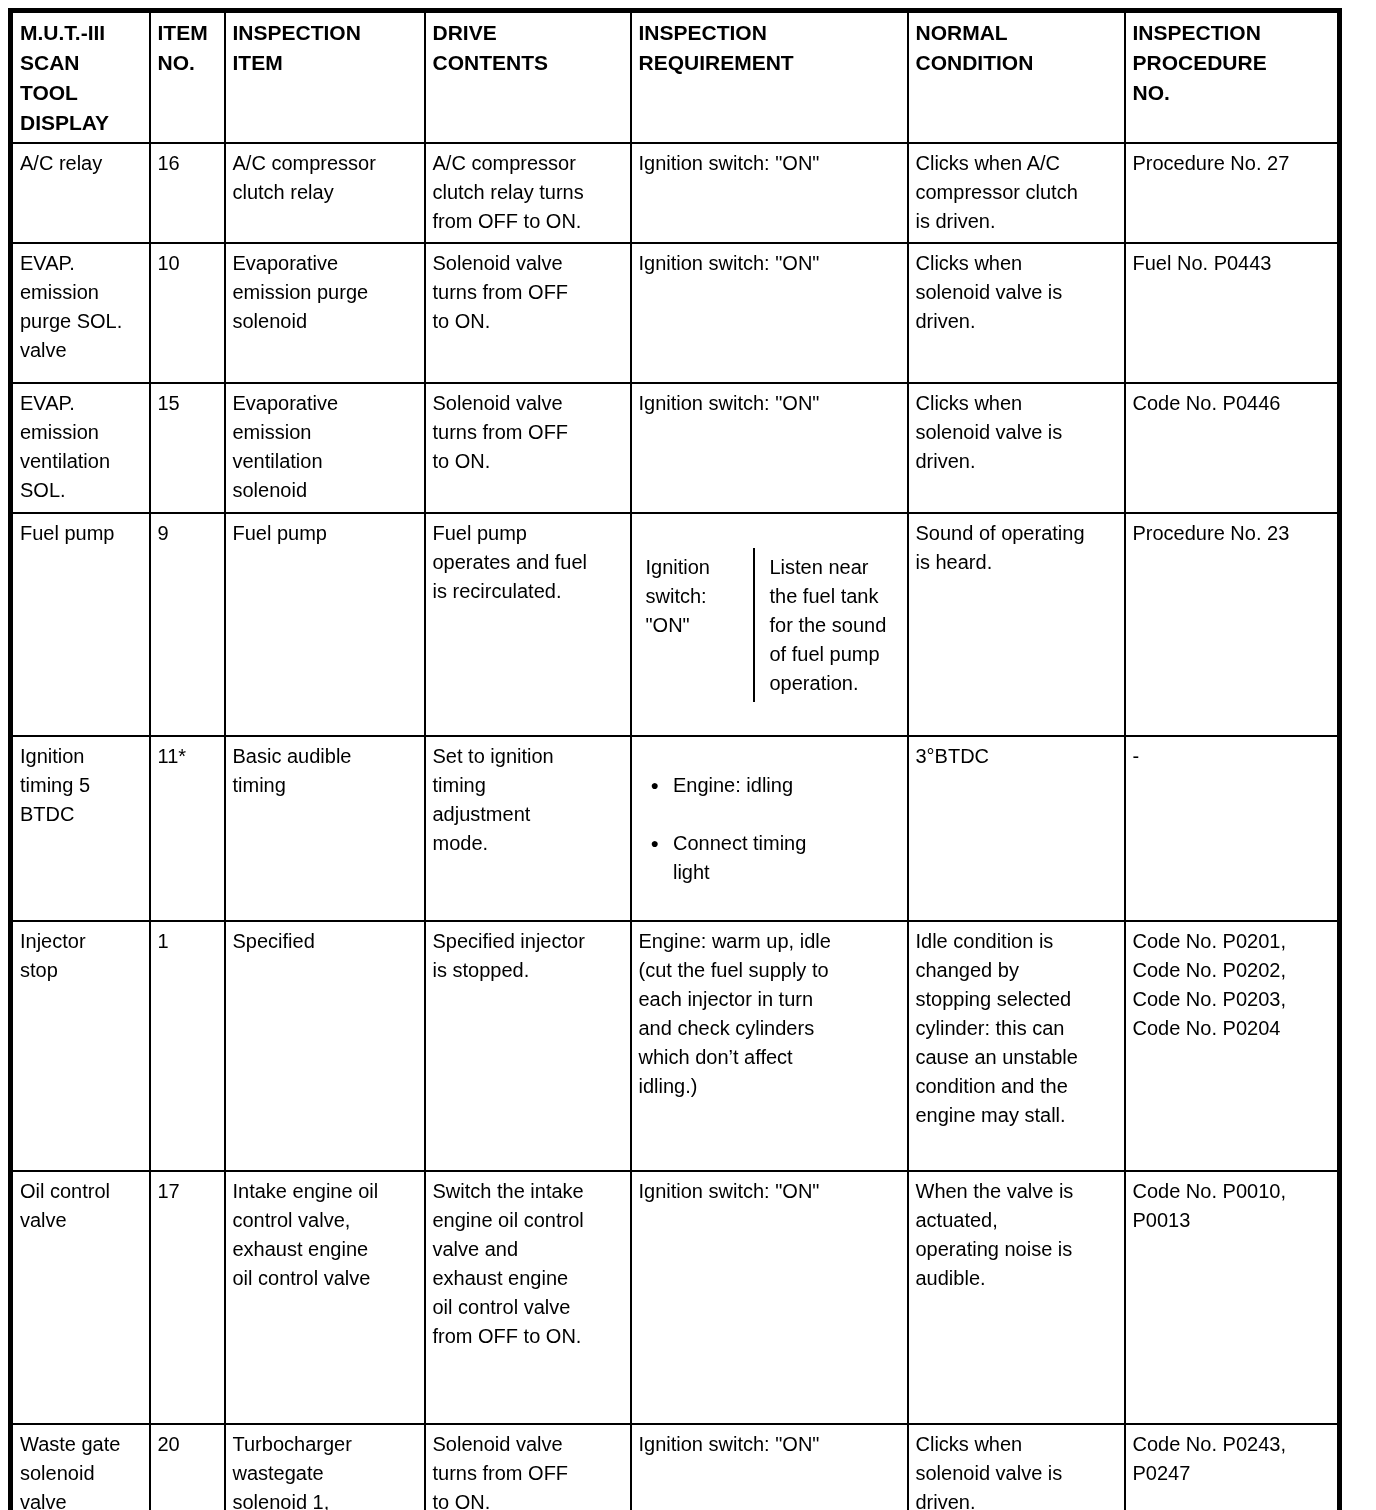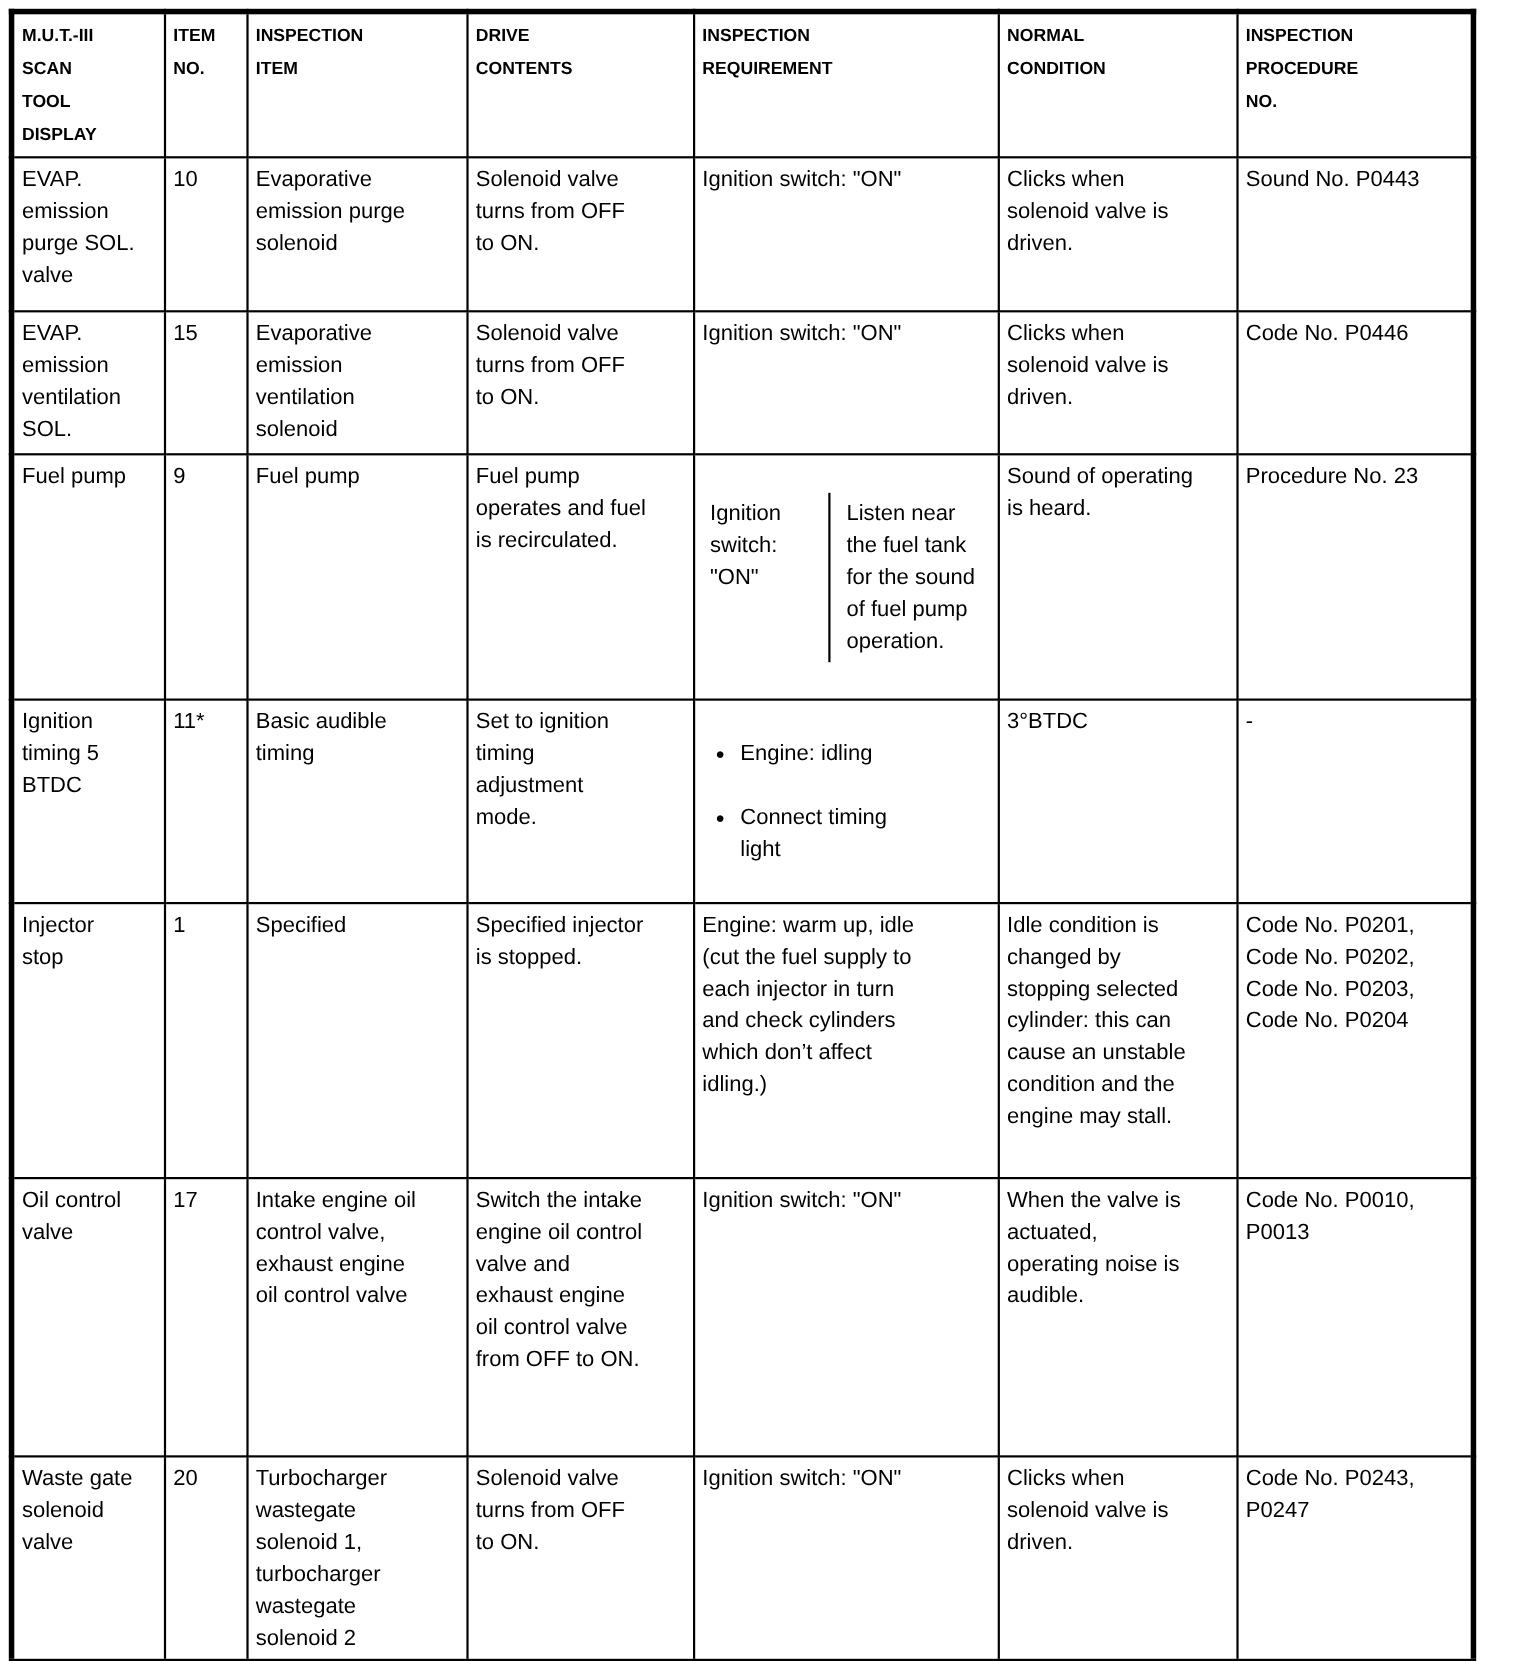--- a/index.html
+++ b/index.html
@@ -31,21 +31,21 @@
     padding: 5px 4px 4px 7px;
     font-size: 20px;
     line-height: 29px;
     font-weight: normal;
     white-space: pre-line;
     overflow: hidden;
     word-wrap: break-word;
   }
   table.spec th {
     font-weight: bold;
-    font-size: 16px;
+    font-size: 21px;
     line-height: 30px;
   }
   
   tr.h-head { height: 127px; }
   tr.h-r1 { height: 100px; }
   tr.h-r2 { height: 95px;  }
   tr.h-r3 { height: 140px; }
   tr.h-r4 { height: 130px; }
   tr.h-r5 { height: 165px; }
   tr.h-r6 { height: 130px; }
@@ -117,39 +117,53 @@
 CONTENTS</th>
       <th>INSPECTION
 REQUIREMENT</th>
       <th>NORMAL
 CONDITION</th>
       <th>INSPECTION
 PROCEDURE
 NO.</th>
     </tr>
 
+    <tr class="h-r1">
+      <td>A/C relay</td>
+      <td>16</td>
+      <td>A/C compressor
+clutch relay</td>
+      <td>A/C compressor
+clutch relay turns
+from OFF to ON.</td>
+      <td>Ignition switch: "ON"</td>
+      <td>Clicks when A/C
+compressor clutch
+is driven.</td>
+      <td>Procedure No. 27</td>
+    </tr>
 
 
     <tr class="h-r3">
       <td>EVAP.
 emission
 purge SOL.
 valve</td>
       <td>10</td>
       <td>Evaporative
 emission purge
 solenoid</td>
       <td>Solenoid valve
 turns from OFF
 to ON.</td>
       <td>Ignition switch: "ON"</td>
       <td>Clicks when
 solenoid valve is
 driven.</td>
-      <td>Sound No. P0443</td>
+      <td>Fuel No. P0443</td>
     </tr>
 
     <tr class="h-r4">
       <td>EVAP.
 emission
 ventilation
 SOL.</td>
       <td>15</td>
       <td>Evaporative
 emission

